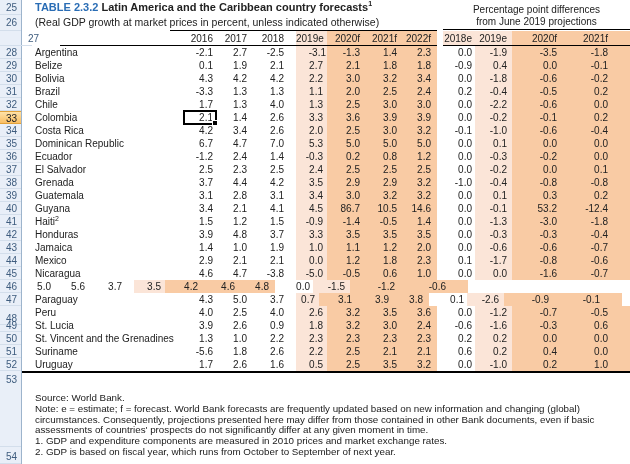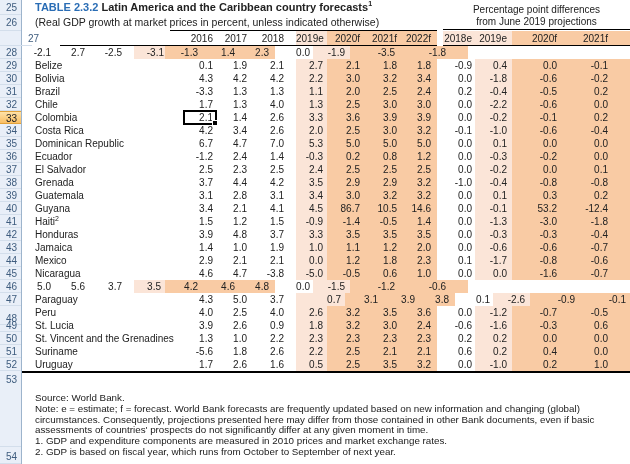--- a/index.html
+++ b/index.html
@@ -98,20 +98,21 @@
       <div class="c light" style="width: 32px; padding-right: 3px;">2018e</div>
       <div class="c light" style="width: 37px; padding-right: 5px;">2019e</div>
       <div class="c dark" style="width: 58px; padding-right: 13px;">2020f</div>
       <div class="c dark" style="width: 60px; padding-right: 22px;">2021f</div>
     </div>
   <div class="hline" style="left:60px;top:45px;width:377px;height:1px;"></div>
   <div class="hline" style="left:443px;top:45px;width:187px;height:1px;"></div>
 
   <div class="data-rows" id="data-rows">
       <div class="r">
+        <div class="c country" style="width: 162px;">Argentina</div>
         <div class="c" style="width: 32px; padding-right: 3px;">-2.1</div>
         <div class="c" style="width: 36px; padding-right: 5px;">2.7</div>
         <div class="c" style="width: 44px; padding-right: 12px;">-2.5</div>
         <div class="c light" style="width: 31px; padding-right: 1px;">-3.1</div>
         <div class="c dark" style="width: 36px; padding-right: 3px;">-1.3</div>
         <div class="c dark" style="width: 37px; padding-right: 3px;">1.4</div>
         <div class="c dark" style="width: 37px; padding-right: 6px;">2.3</div>
         <div class="gap"></div>
         <div class="c" style="width: 32px; padding-right: 3px;">0.0</div>
         <div class="c light" style="width: 37px; padding-right: 5px;">-1.9</div>
@@ -385,21 +386,21 @@
         <div class="c" style="width: 32px; padding-right: 3px;">0.0</div>
         <div class="c light" style="width: 37px; padding-right: 5px;">-1.5</div>
         <div class="c dark" style="width: 58px; padding-right: 13px;">-1.2</div>
         <div class="c dark" style="width: 60px; padding-right: 22px;">-0.6</div>
       </div>
       <div class="r">
         <div class="c country" style="width: 162px;">Paraguay</div>
         <div class="c" style="width: 32px; padding-right: 3px;">4.3</div>
         <div class="c" style="width: 36px; padding-right: 5px;">5.0</div>
         <div class="c" style="width: 44px; padding-right: 12px;">3.7</div>
-        <div class="c light" style="width: 49px; padding-right: 4px;">0.7</div>
+        <div class="c light" style="width: 23px; padding-right: 4px;">0.7</div>
         <div class="c dark" style="width: 36px; padding-right: 3px;">3.1</div>
         <div class="c dark" style="width: 37px; padding-right: 3px;">3.9</div>
         <div class="c dark" style="width: 37px; padding-right: 6px;">3.8</div>
         <div class="gap"></div>
         <div class="c" style="width: 32px; padding-right: 3px;">0.1</div>
         <div class="c light" style="width: 37px; padding-right: 5px;">-2.6</div>
         <div class="c dark" style="width: 58px; padding-right: 13px;">-0.9</div>
         <div class="c dark" style="width: 60px; padding-right: 22px;">-0.1</div>
       </div>
       <div class="r">

